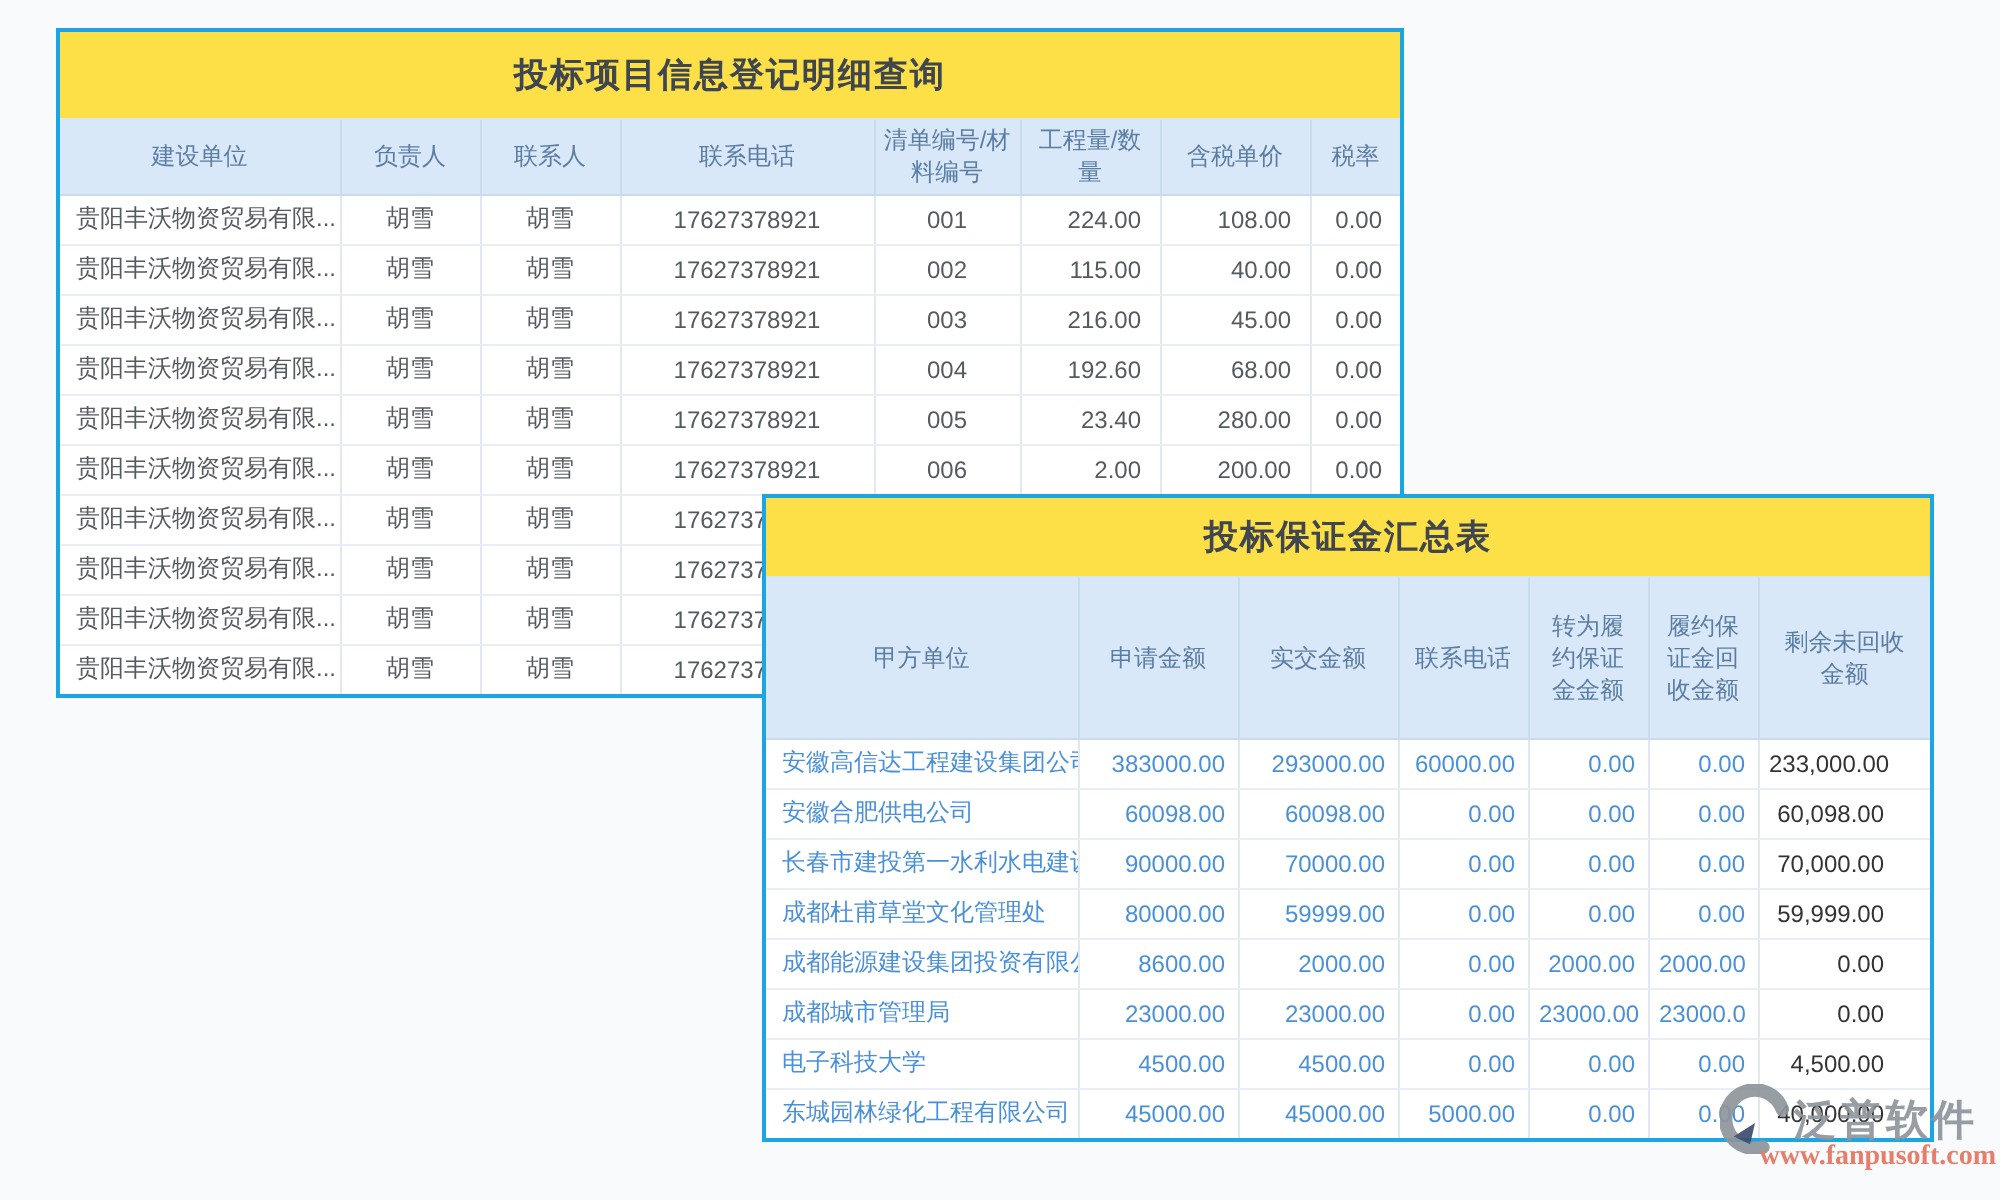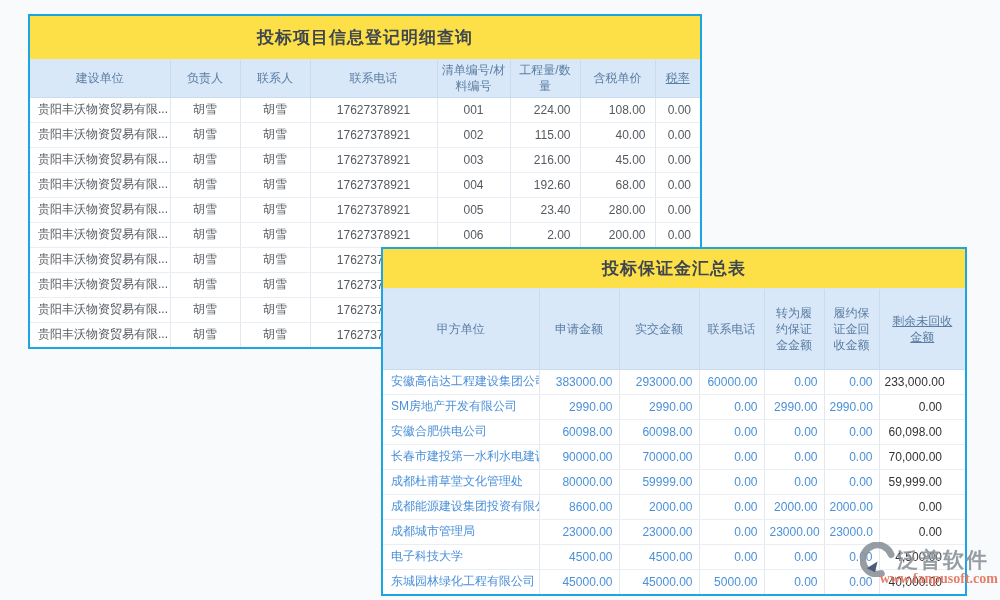--- a/index.html
+++ b/index.html
@@ -21,21 +21,21 @@
     text-align:center;font-size:17px;letter-spacing:1px;
     border-bottom:1px solid #D8E6F4;display:flex;align-items:center;justify-content:center;
   }
   table{border-collapse:collapse;table-layout:fixed;width:100%;}
   thead th{
     background:var(--header_bg);color:var(--header_text);font-weight:normal;
     font-size:12px;text-align:center;vertical-align:middle;
     border-right:1px solid #C9DCEE;border-bottom:1px solid #C9DCEE;
     word-break:break-all;line-height:16px;
   }
-  thead th:last-child{border-right:none;text-decoration:underline;}
+  thead th:last-child{border-right:none;}
   tbody td{
     font-size:12px;color:var(--body_text);height:25px;
     border-right:1px solid var(--grid_v);border-bottom:1px solid var(--grid_h);
     white-space:nowrap;overflow:hidden;padding:0 5px;background:#fff;
   }
   tbody td:last-child{border-right:none;}
   tbody tr:last-child td{border-bottom:none;}
 
   
   #detail-card{left:28px;top:14px;width:674px;z-index:1;}
@@ -229,29 +229,20 @@
         <tr>
           <td>安徽高信达工程建设集团公司</td>
           <td>383000.00</td>
           <td>293000.00</td>
           <td>60000.00</td>
           <td>0.00</td>
           <td>0.00</td>
           <td>233,000.00</td>
         </tr>
         <tr>
-          <td>SM房地产开发有限公司</td>
-          <td>2990.00</td>
-          <td>2990.00</td>
-          <td>0.00</td>
-          <td>2990.00</td>
-          <td>2990.00</td>
-          <td>0.00</td>
-        </tr>
-        <tr>
           <td>安徽合肥供电公司</td>
           <td>60098.00</td>
           <td>60098.00</td>
           <td>0.00</td>
           <td>0.00</td>
           <td>0.00</td>
           <td>60,098.00</td>
         </tr>
         <tr>
           <td>长春市建投第一水利水电建设</td>

